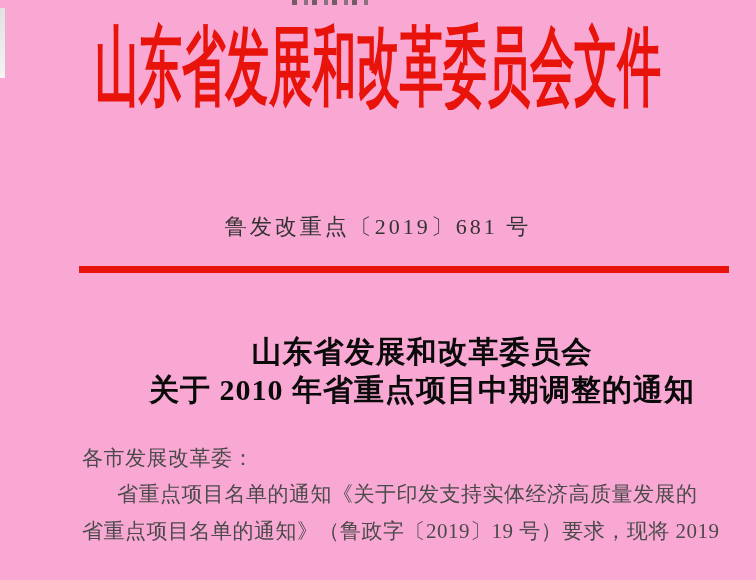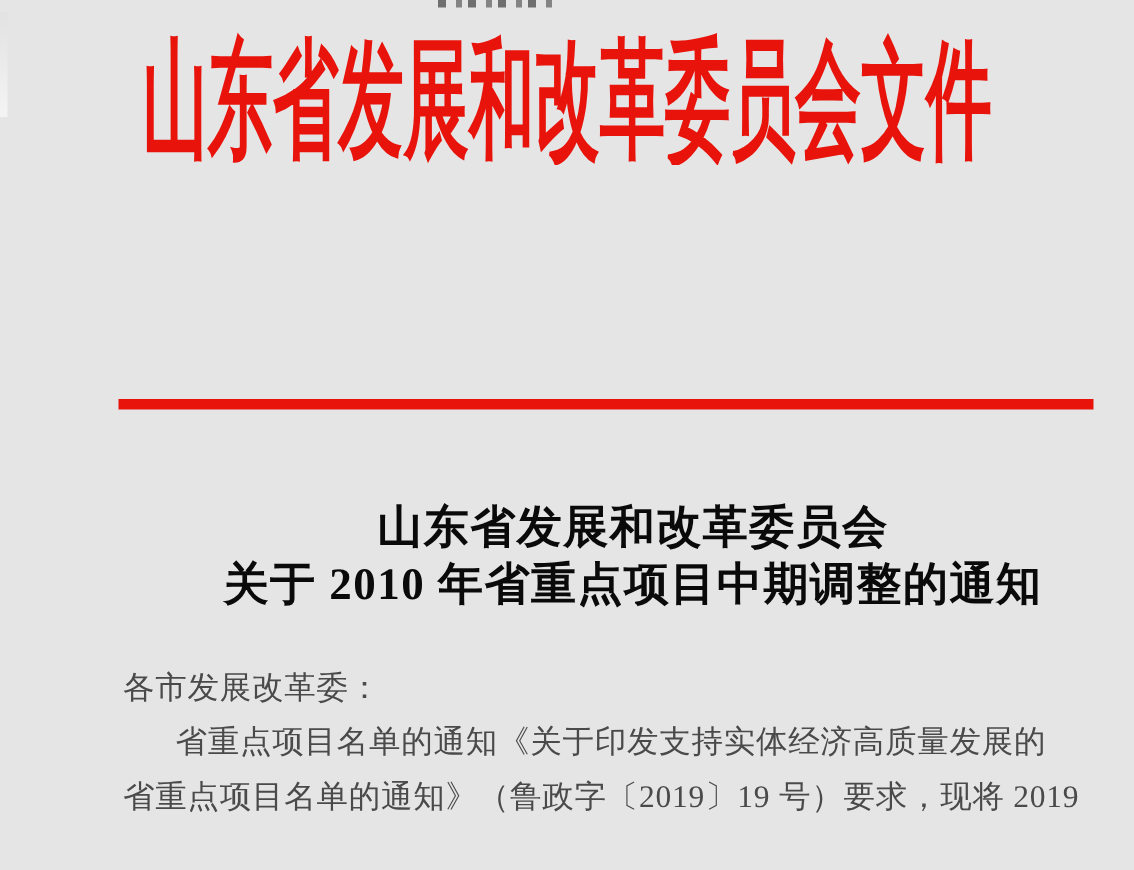--- a/index.html
+++ b/index.html
@@ -1,20 +1,20 @@
 <!DOCTYPE html>
 <html><head>
 <meta charset="utf-8">
 <style>
   html,body{margin:0;padding:0;background:#ffffff;}
   .page{
     position:relative;
     width:756px;height:580px;
     margin:0 auto;
-    background:#e5e5e5;
+    background:#f9a8d4;
     overflow:hidden;
     font-family:"Liberation Serif","DejaVu Serif",serif;
   }
   
   .clipped-fragment{
     position:absolute;left:292px;top:0;width:78px;height:5px;
     background:repeating-linear-gradient(90deg,#3c3c3c 0 5px,transparent 5px 12px,#5a5a5a 12px 16px,transparent 16px 20px);
     opacity:.7;
   }
   
@@ -57,20 +57,21 @@
 
 <div class="page">
 
   <div class="clipped-fragment"></div>
   <div class="scan-edge"></div>
 
   <svg class="banner-svg" viewBox="0 0 756 104" aria-hidden="false">
     <text x="378" y="90" text-anchor="middle" font-size="86" textLength="566" lengthAdjust="spacingAndGlyphs">山东省发展和改革委员会文件</text>
   </svg>
 
+  <div class="doc-number">鲁发改重点〔2019〕681 号</div>
 
   <div class="red-rule"></div>
 
   <div class="doc-title">
     <div>山东省发展和改革委员会</div>
     <div>关于 2010 年省重点项目中期调整的通知</div>
   </div>
 
   <div class="doc-body">
     <p>各市发展改革委：</p>

